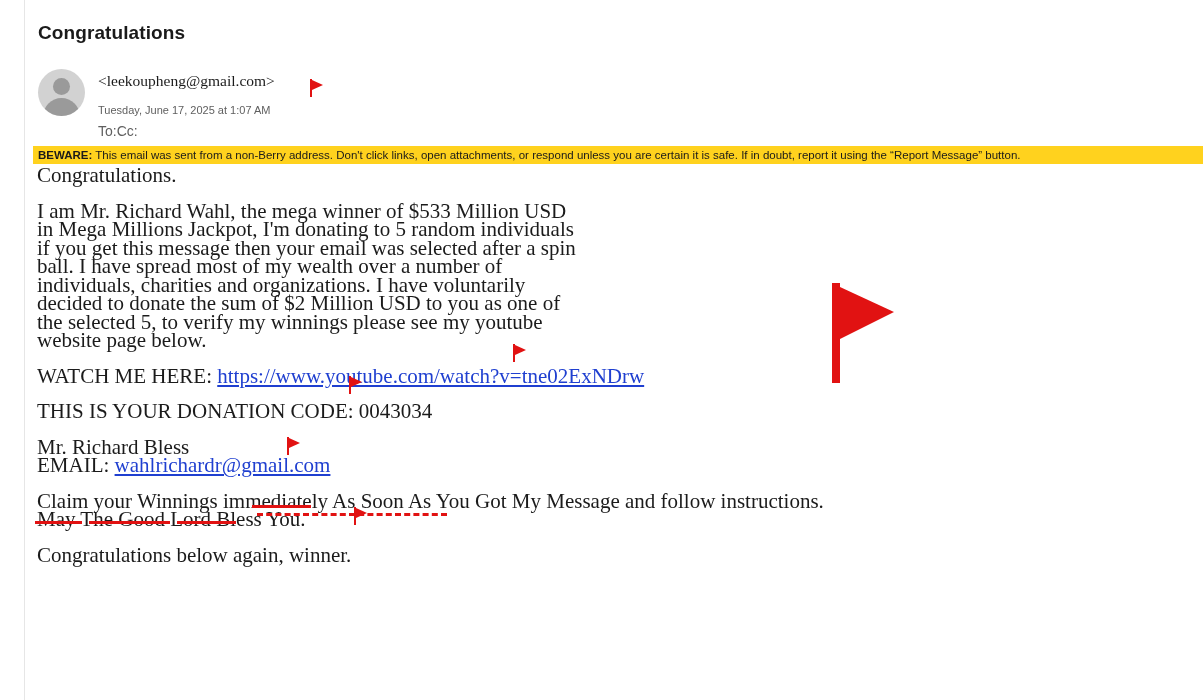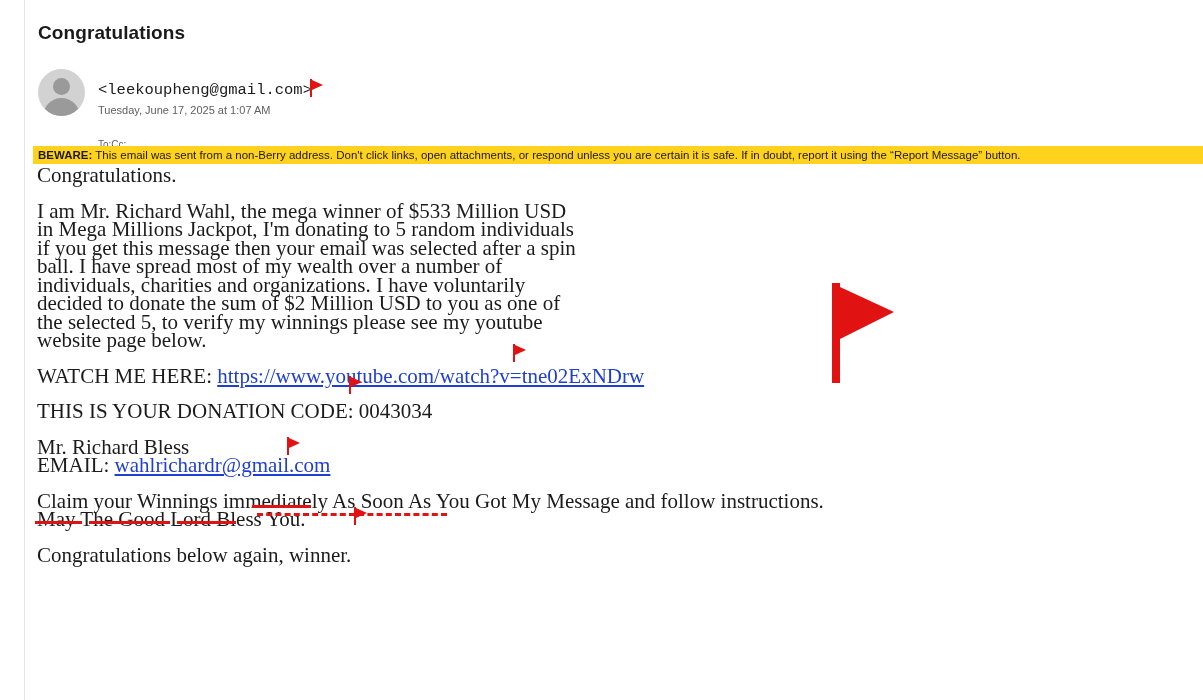--- a/index.html
+++ b/index.html
@@ -64,39 +64,39 @@
     position: absolute;
     left: 5px; top: 29px;
     width: 37px; height: 26px;
     border-radius: 19px 19px 0 0;
     background: #9a9a9a;
   }
 
   .sender-line {
     position: absolute;
     left: 73px;
-    top: 81px;
-    font-family: Liberation Mono, monospace;
+    top: 72px;
+    font-family: Liberation Serif, serif;
     font-size: 15.5px;
     color: #1b1b1b;
     white-space: nowrap;
   }
   .sent-date {
     position: absolute;
     left: 73px;
     top: 104px;
     font-size: 11px;
     color: #5f5f5f;
     white-space: nowrap;
   }
   .recipients {
     position: absolute;
     left: 73px;
-    top: 139px;
-    font-size: 10px;
+    top: 123px;
+    font-size: 14px;
     color: #5f5f5f;
     white-space: nowrap;
   }
 
   
   .warn-banner {
     position: absolute;
     left: 8px;
     top: 146px;
     width: 1170px;

